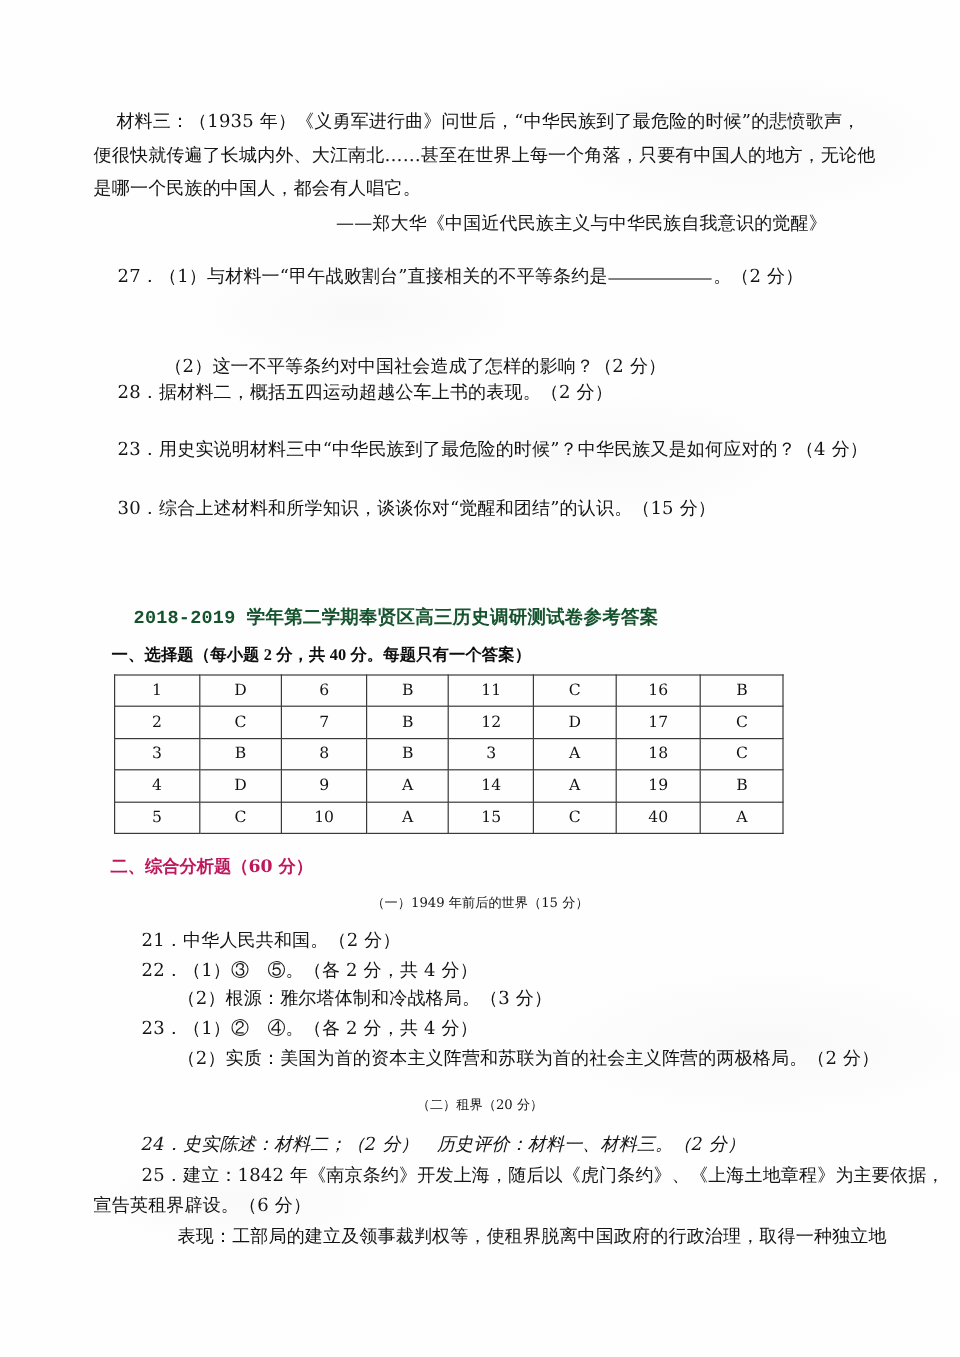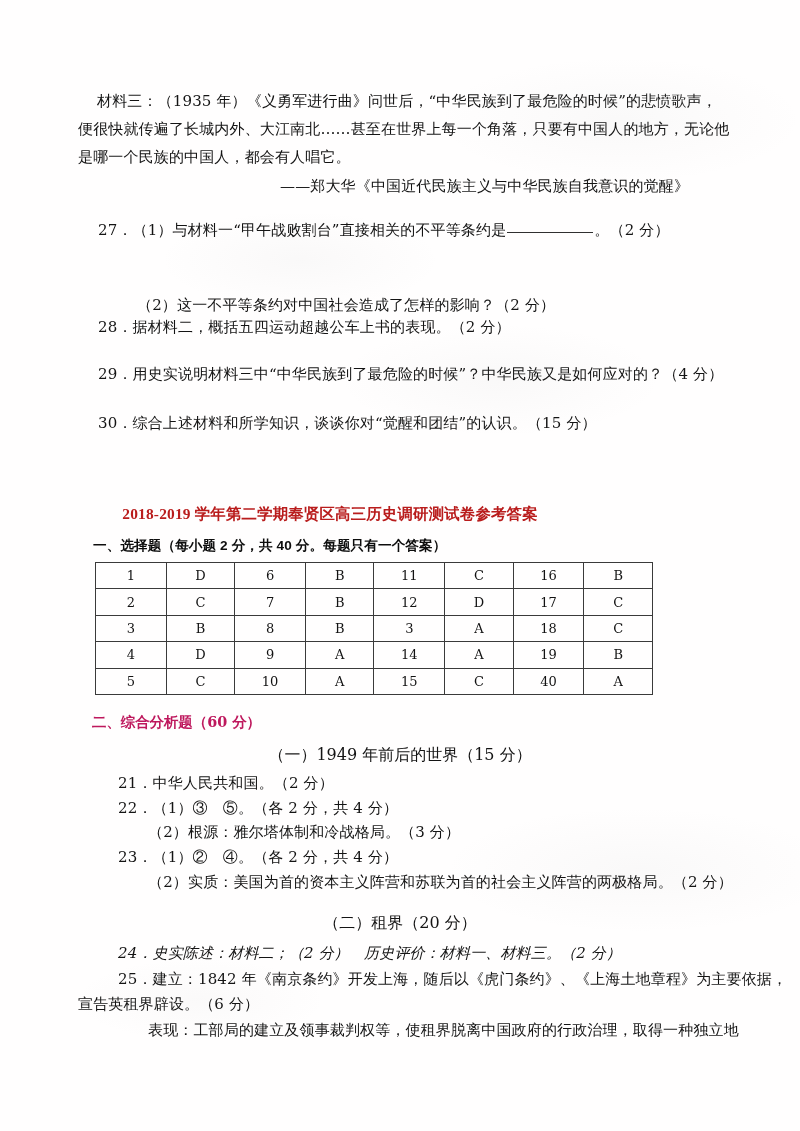--- a/index.html
+++ b/index.html
@@ -43,30 +43,30 @@
     color: #141414;
     white-space: nowrap;
     letter-spacing: 0.15px;
   }
 
   .title-main {
     position: absolute;
     left: 0;
     width: 660px;
     text-align: center;
-    font-family: Liberation Serif, serif;
+    font-family: Liberation Mono, monospace;
     font-weight: bold;
     font-size: 15.4px;
-    color: #b91c1c;
+    color: #14532d;
     letter-spacing: 0.2px;
   }
 
   .section-head {
     position: absolute;
-    font-family: Liberation Sans, sans-serif;
+    font-family: Liberation Serif, serif;
     font-weight: bold;
     font-size: 13.6px;
     color: #0d0d0d;
     white-space: nowrap;
     letter-spacing: 0.1px;
   }
 
   .section-head-serif {
     position: absolute;
     font-family: "DejaVu Serif", "Liberation Serif", serif;
@@ -75,21 +75,21 @@
     color: #be185d;
     white-space: nowrap;
   }
 
   .centered-sub {
     position: absolute;
     left: 0;
     width: 800px;
     text-align: center;
     font-family: "DejaVu Serif", "Liberation Serif", serif;
-    font-size: 16px;
+    font-size: 11px;
     color: #141414;
   }
 
   .blank-line {
     display: inline-block;
     width: 86px;
     border-bottom: 1.3px solid #303030;
     vertical-align: 2px;
     margin: 0 1px;
   }
@@ -128,21 +128,21 @@
   <div class="body-text" style="left:280px; top:173px;">——郑大华《中国近代民族主义与中华民族自我意识的觉醒》</div>
 
   <div class="body-text" style="left:98px; top:217px;">
     <span>27．（1）与材料一“甲午战败割台”直接相关的不平等条约是</span><span class="blank-line"></span><span>。（2 分）</span>
   </div>
 
   <div class="body-text" style="left:137px; top:272px;margin-top:20px;">（2）这一不平等条约对中国社会造成了怎样的影响？（2 分）</div>
 
   <div class="body-text" style="left:98px; top:314px;">28．据材料二，概括五四运动超越公车上书的表现。（2 分）</div>
 
-  <div class="body-text" style="left:98px; top:361px;">29．用史实说明材料三中“中华民族到了最危险的时候”？中华民族又是如何应对的？（4 分）</div>
+  <div class="body-text" style="left:98px; top:361px;">23．用史实说明材料三中“中华民族到了最危险的时候”？中华民族又是如何应对的？（4 分）</div>
 
   <div class="body-text" style="left:98px; top:410px;">30．综合上述材料和所学知识，谈谈你对“觉醒和团结”的认识。（15 分）</div>
 
   <div class="title-main" style="top:504px;">2018-2019 学年第二学期奉贤区高三历史调研测试卷参考答案</div>
 
   <div class="section-head" style="left:93px; top:537px;">一、选择题（每小题 2 分，共 40 分。每题只有一个答案）</div>
 
   <table id="answer-table">
     <colgroup>
       <col class="num">

